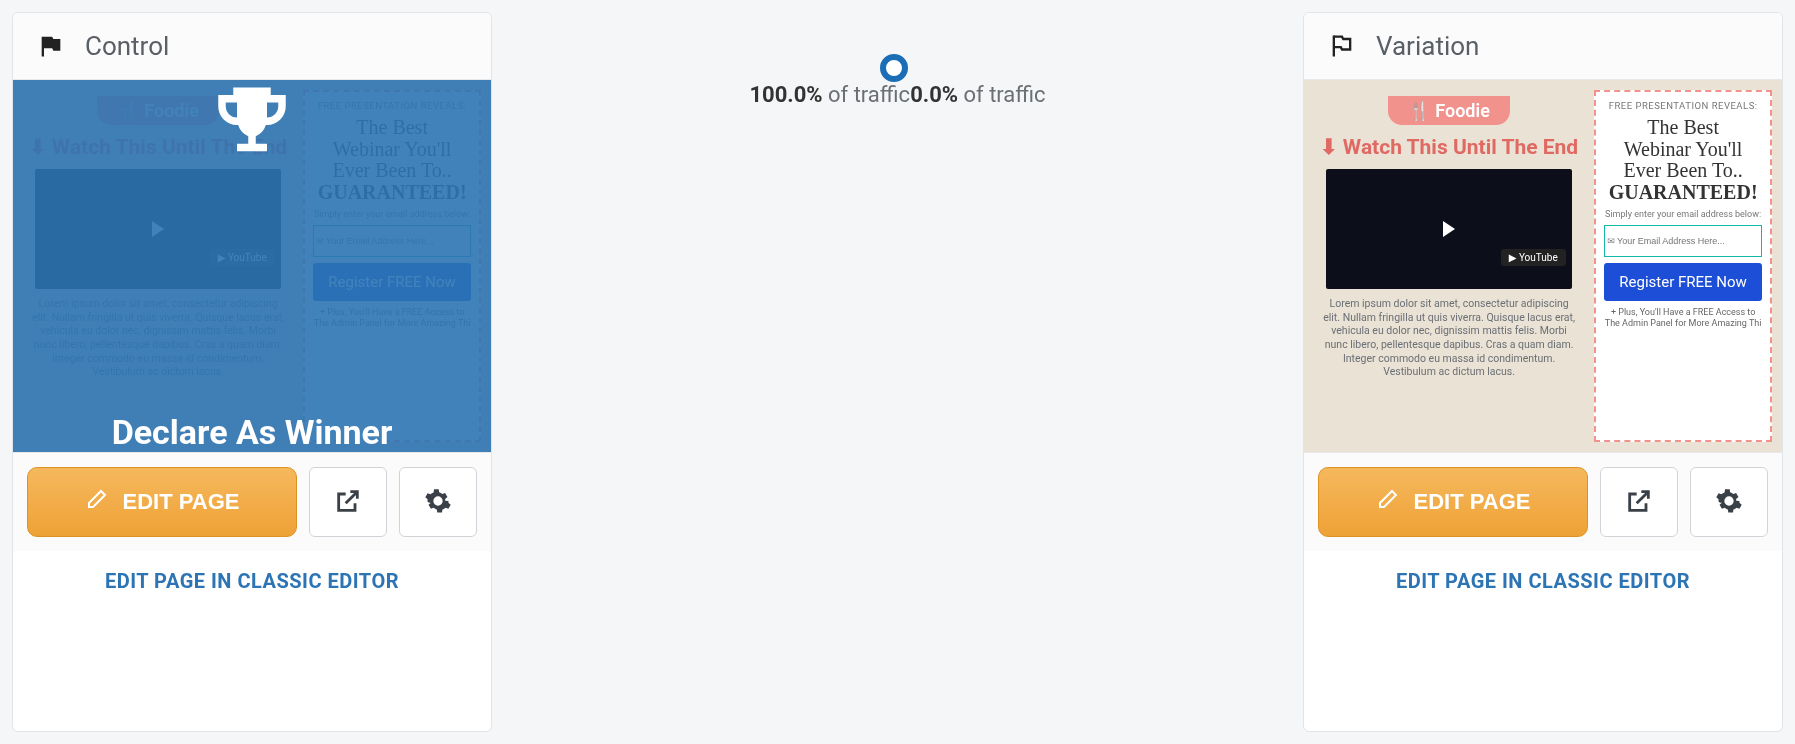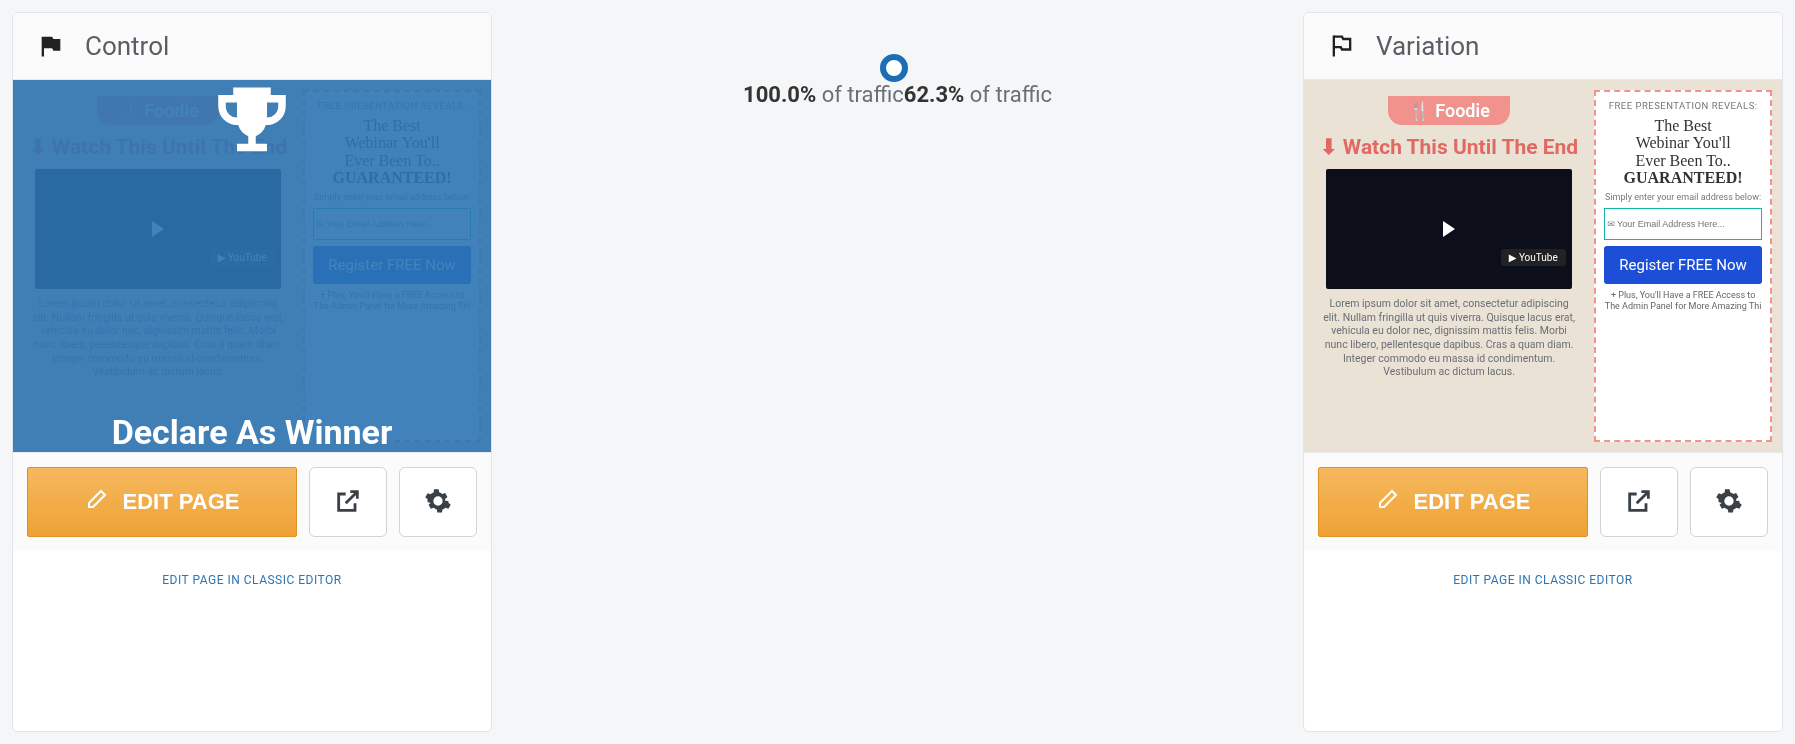--- a/index.html
+++ b/index.html
@@ -116,21 +116,21 @@
   .lp-right {
     flex:1;
     border:2px dashed #f1928c;
     background:#fff;
     padding:8px;
     text-align:center;
     display:flex; flex-direction:column; gap:6px;
   }
   .lp-free { font-size:9.5px; letter-spacing:0.5px; color:#777; }
   .lp-webinar {
-    font-size:16px; line-height:1.08; color:#333; font-family: Georgia, serif;
+    font-size:20px; line-height:1.08; color:#333; font-family: Georgia, serif;
   }
   .lp-guar { font-weight:700; }
   .lp-simply { font-size:9px; color:#777; }
   .lp-email {
     border:1px solid #14b8a6; height:32px; font-size:9px;
     width:100%; padding:0 2px;
   }
   .lp-register {
     background:#1d4ed8; color:#fff; font-weight:400;
     padding:10px 4px; font-size:15px; border-radius:3px;
@@ -142,21 +142,21 @@
     display: flex;
     gap: 12px;
     border-top: 1px solid #e6e9ec;
     background: #fbfbfc;
   }
   .btn-edit {
     flex: 1;
     background: #f0ad4e;
     background: linear-gradient(#f6b85d,#eea236);
     border: 1px solid #dd9324;
-    border-radius: 2px;
+    border-radius: 10px;
     color:#fff;
     font-size:22px;
     font-weight:700;
     display:flex; align-items:center; justify-content:center; gap:14px;
     height: 70px;
     cursor:pointer;
   }
   .btn-icon {
     width: 78px; height:70px;
     border:1px solid #d0d4d8;
@@ -165,22 +165,22 @@
     display:flex; align-items:center; justify-content:center;
     cursor:pointer;
   }
   .classic-link-row {
     text-align:center;
     padding: 18px 0 28px;
     background:#fff;
   }
   .classic-link {
     color:#2c74b3;
-    font-size:12px;
-    font-weight:400;
+    font-size:20px;
+    font-weight:700;
     text-decoration:none;
     letter-spacing:0.5px;
   }
 
   .center-col {
     flex:1;
     display:flex;
     flex-direction:column;
     align-items:center;
     padding-top: 50px;
@@ -310,21 +310,21 @@
   </div>
 </div>
 
 <div class="center-col">
   <div class="slider-wrap">
     <div class="slider-track"></div>
     <div class="slider-handle"></div>
   </div>
   <div class="traffic-labels">
     <span><b>100.0%</b><span> of traffic</span></span>
-    <span><b>62.3%</b><span> of traffic</span></span>
+    <span><b>0.0%</b><span> of traffic</span></span>
   </div>
 </div>
 
 <div class="panel">
   <div class="panel-header">
     <span class="flag-icon">
       <svg width="28" height="28" viewBox="0 0 24 24" fill="none" stroke="#222" stroke-width="2">
           <path d="M5 3v18"></path>
           <path d="M5 4h7l1 2h6v9h-7l-1-2H5"></path>
         </svg>

